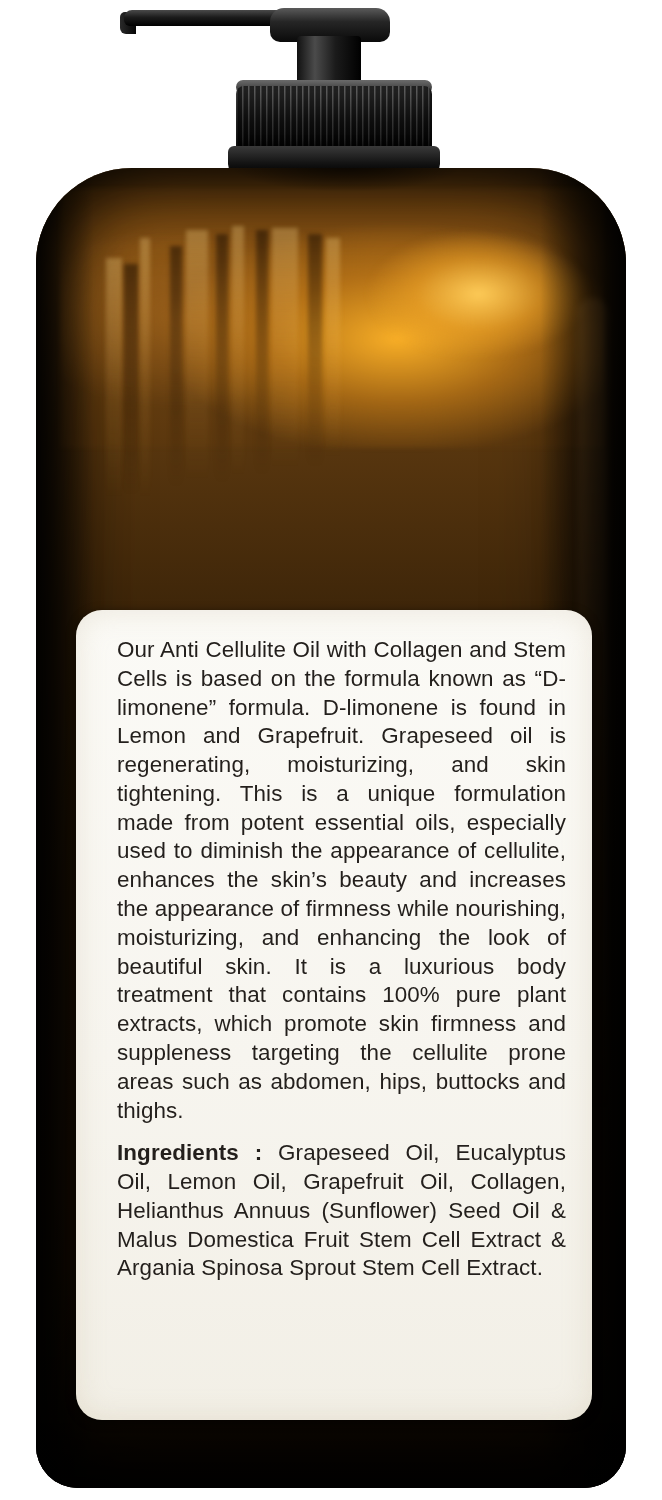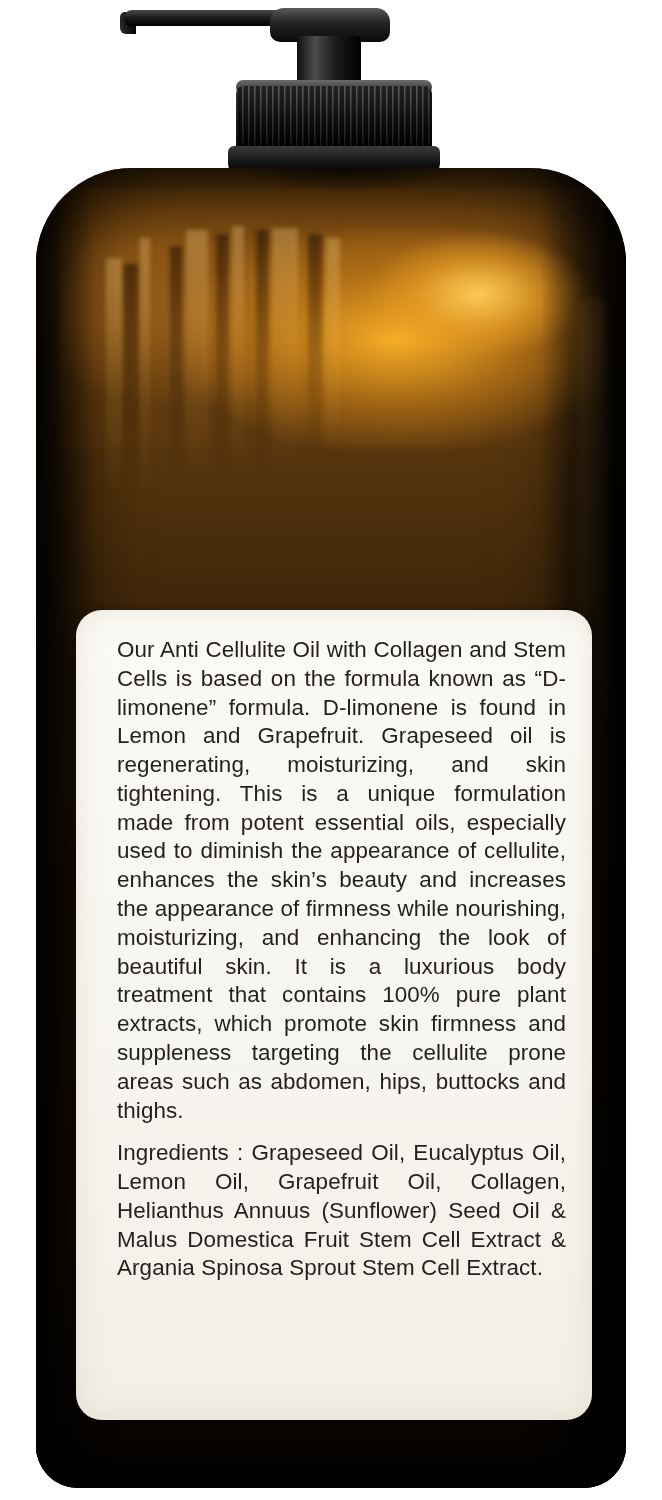--- a/index.html
+++ b/index.html
@@ -228,21 +228,21 @@
     letter-spacing: 0.1px;
   }
   .label-ingredients {
     font-size: 22.4px;
     line-height: 1.285;
     text-align: justify;
     margin: 14px 0 0 0;
     letter-spacing: 0.1px;
   }
   .ing-head {
-    font-weight: normal;
+    font-weight: bold;
   }
 </style>
 </head>
 <body>
 
 <div id="scene">
 
   <div class="pump-wrap">
     <div class="pump-spout-tip"></div>
     <div class="pump-spout"></div>

